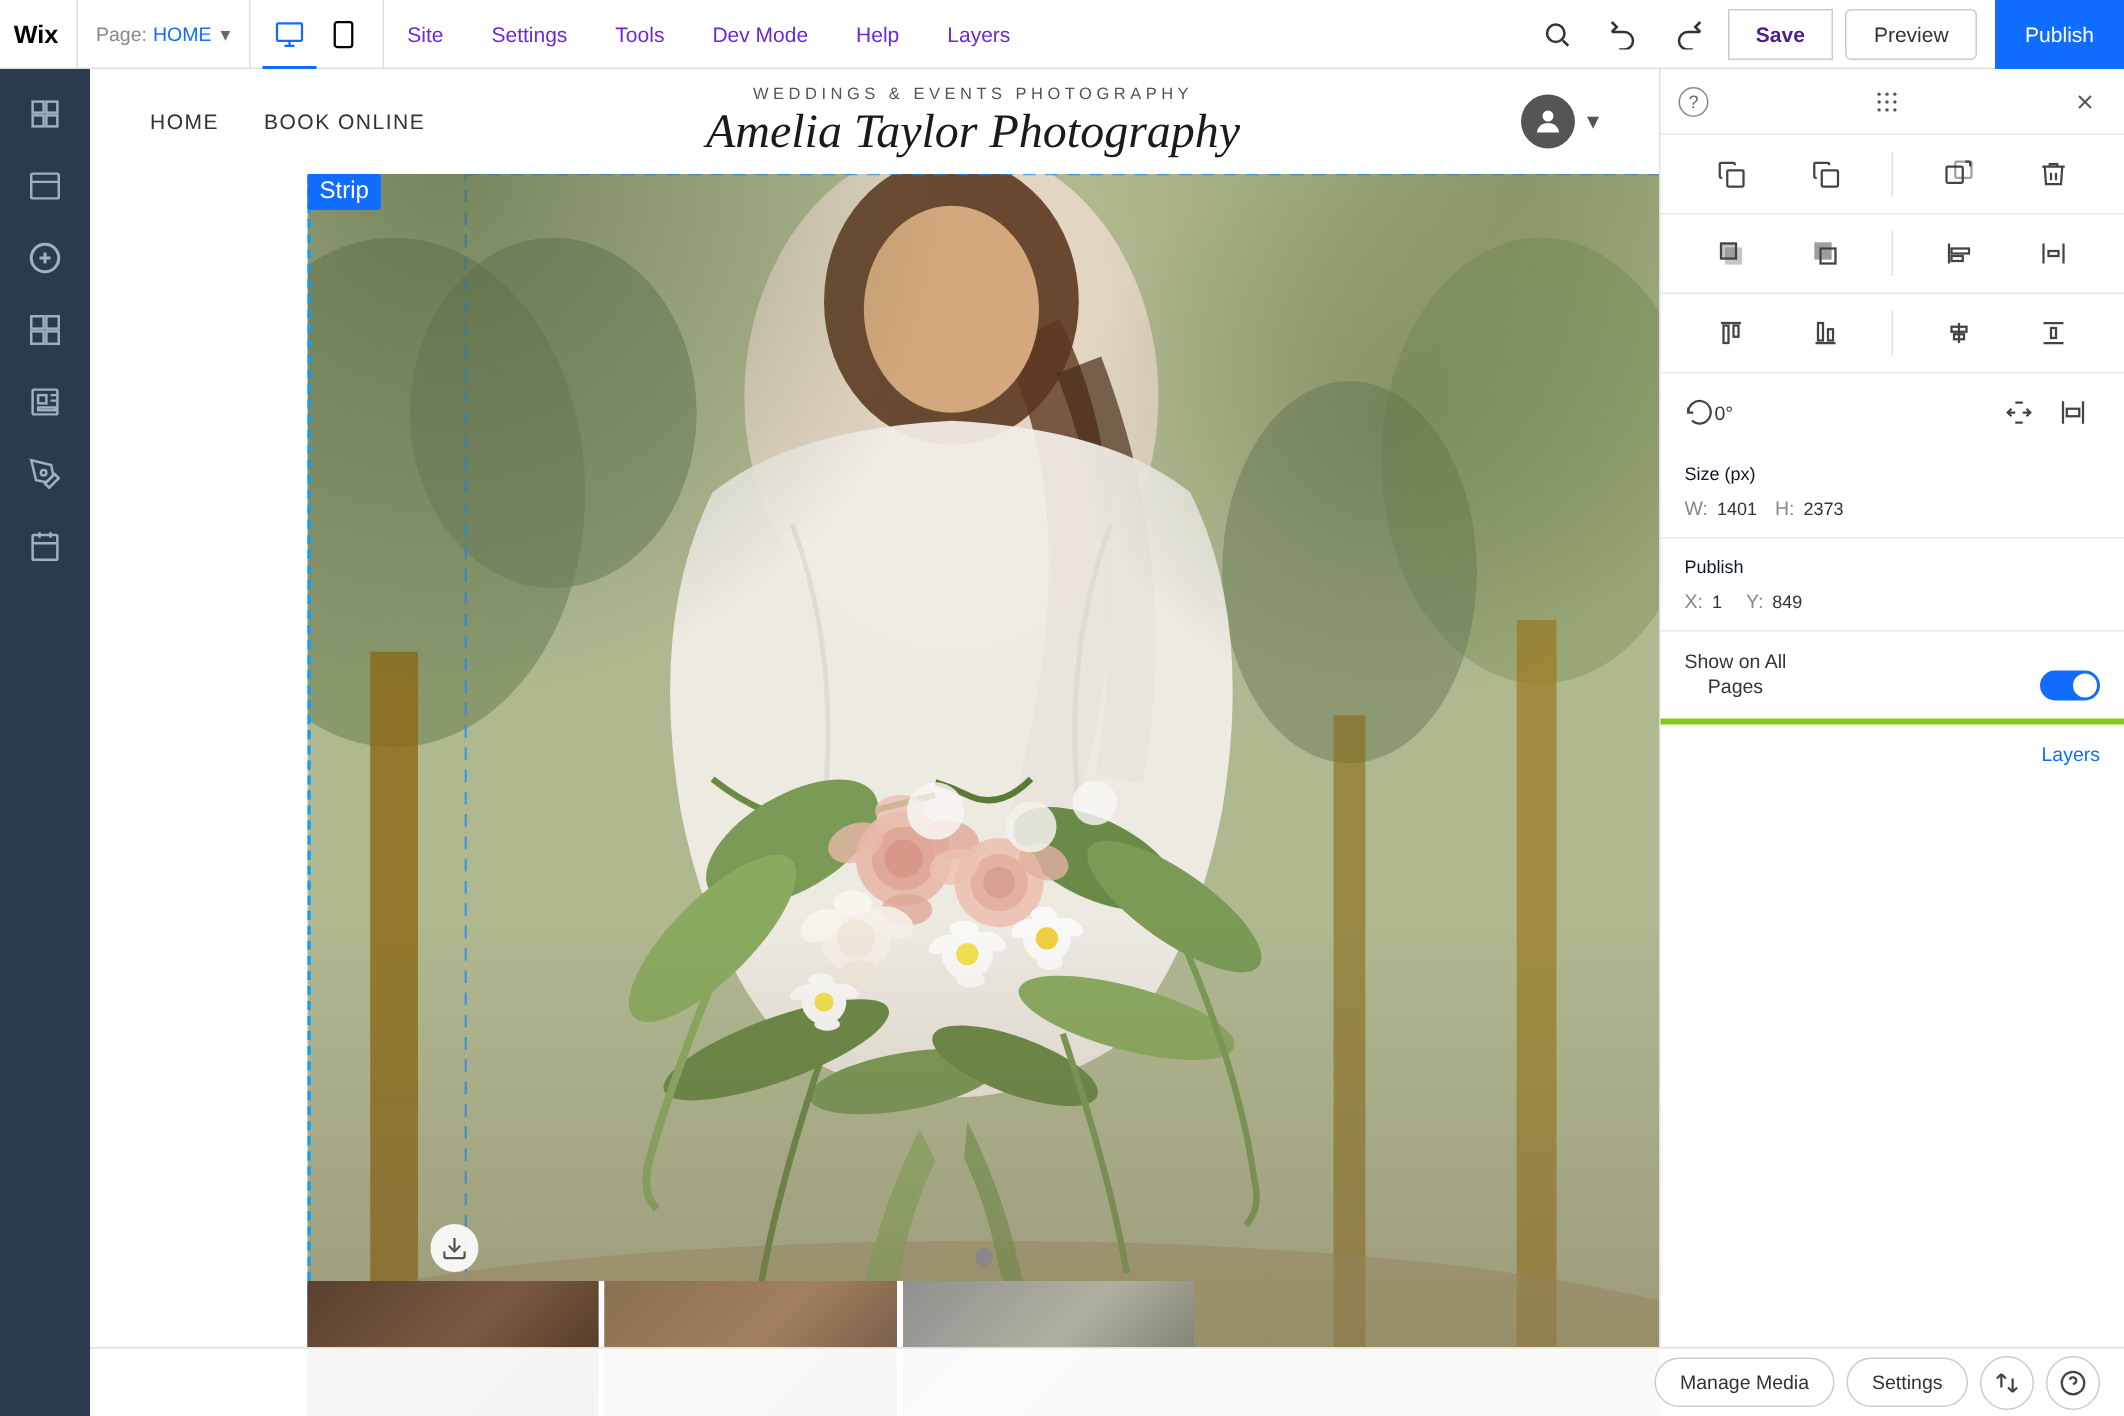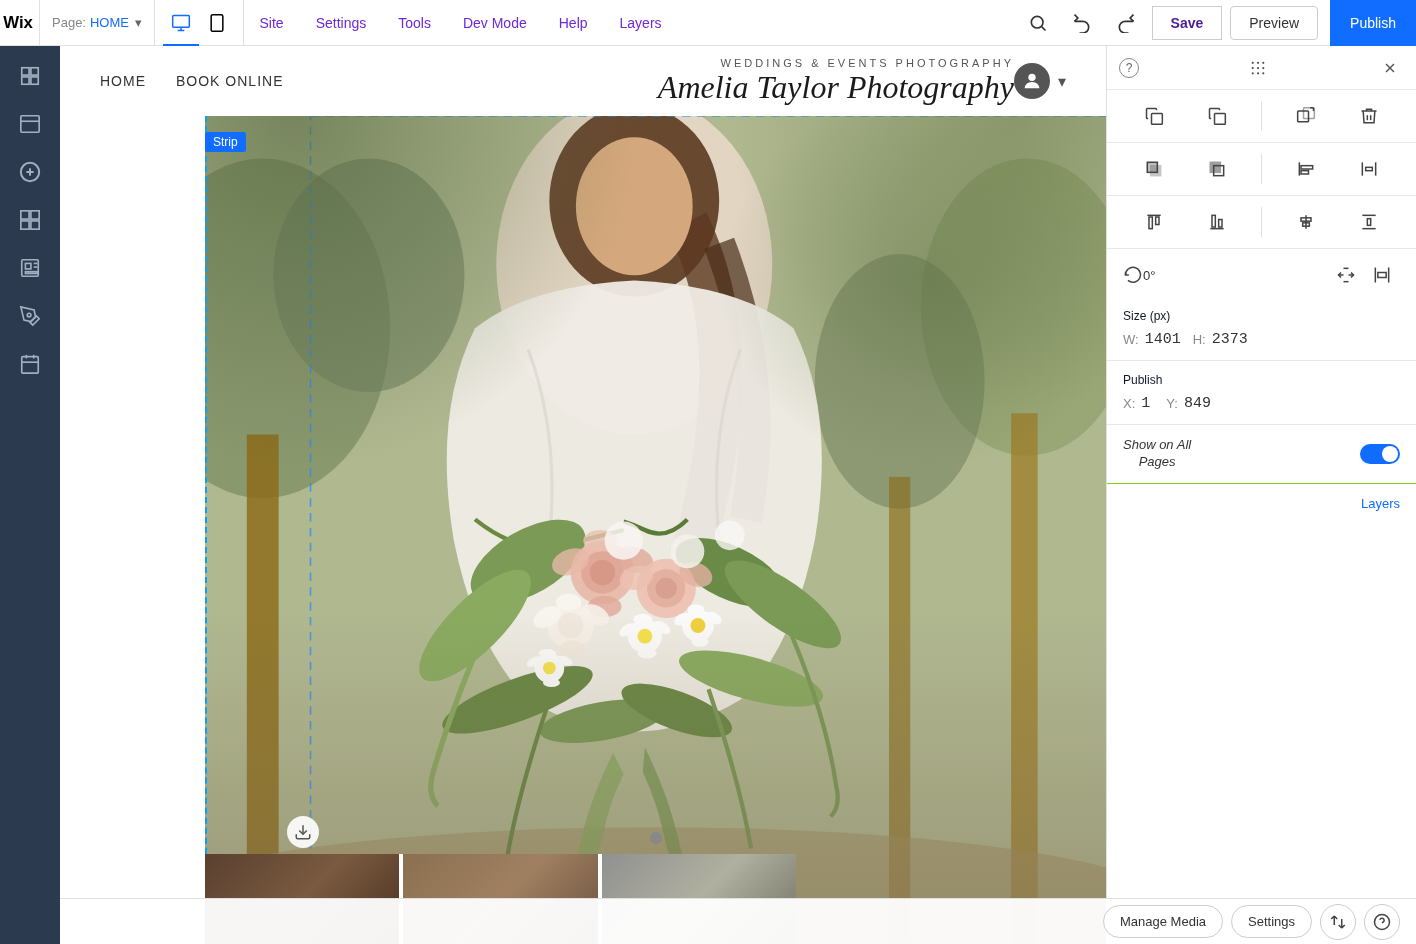--- a/index.html
+++ b/index.html
@@ -5,21 +5,21 @@
     * { box-sizing: border-box; margin: 0; padding: 0; }
     body { font-family: 'Helvetica Neue', Arial, sans-serif; background: #f0f0f0; width: 1416px; height: 944px; overflow: hidden; position: relative; }
 
     
     #topbar {
       position: absolute; top: 0; left: 0; right: 0; height: 46px;
       background: #fff; border-bottom: 1px solid #e0e0e0;
       display: flex; align-items: center; z-index: 100;
     }
     #wix-logo {
-      width: 40px; display: flex; align-items: center; justify-content: center;
+      width: 52px; display: flex; align-items: center; justify-content: center;
       height: 46px; border-right: 1px solid #e0e0e0;
     }
     .wix-logo-svg { width: 36px; height: 20px; }
     #page-indicator {
       display: flex; align-items: center; padding: 0 12px;
       font-size: 13px; color: #333; border-right: 1px solid #e0e0e0;
       height: 46px;
     }
     #page-indicator span.label { color: #888; margin-right: 4px; }
     #page-indicator span.page-name { color: #116dff; font-weight: 500; }
@@ -95,32 +95,32 @@
     }
 
     
     #site-header {
       background: #fff; padding: 0 40px;
       display: flex; align-items: center; justify-content: space-between;
       height: 70px; position: relative; z-index: 10;
     }
     #site-nav { display: flex; gap: 30px; }
     .site-nav-item { font-size: 14px; color: #333; cursor: pointer; letter-spacing: 1px; text-transform: uppercase; }
-    #site-logo-area { text-align: right; flex: 1; }
+    #site-logo-area { text-align: center; flex: 1; }
     #site-subtitle { font-size: 11px; letter-spacing: 3px; color: #555; text-transform: uppercase; }
     #site-title { font-family: Georgia, 'Times New Roman', serif; font-style: italic; font-size: 32px; color: #1a1a1a; }
     #site-user-icon { width: 36px; height: 36px; background: #555; border-radius: 50%; display: flex; align-items: center; justify-content: center; cursor: pointer; }
     #site-user-icon svg { width: 22px; height: 22px; color: #fff; }
     #site-header-right { display: flex; align-items: center; gap: 8px; }
     .header-chevron { cursor: pointer; color: #555; }
 
     
     #strip-label {
-      position: absolute; top: 86px; left: 145px; background: #116dff; color: #fff;
-      font-size: 12px; padding: 3px 8px; z-index: 20; border-radius: 2px;
+      position: absolute; top: 70px; left: 145px; background: #116dff; color: #fff;
+      font-size: 16px; padding: 3px 8px; z-index: 20; border-radius: 2px;
     }
 
     
     #hero-image {
       position: absolute; top: 70px; left: 145px; right: 0; bottom: 0;
       background: linear-gradient(to bottom, rgba(180,170,160,0.3), rgba(120,110,100,0.4));
       overflow: hidden;
     }
 
     
@@ -189,31 +189,30 @@
     }
     .rotation-icon { color: #444; display: flex; align-items: center; }
     .rotation-value { font-size: 13px; color: #333; }
 
     
     .panel-section { padding: 12px 16px; border-bottom: 1px solid #e8e8e8; }
     .panel-section-title { font-size: 12px; color: #0f172a; margin-bottom: 8px; }
     .size-row { display: flex; align-items: center; gap: 12px; }
     .size-field { display: flex; align-items: center; gap: 6px; }
     .size-label { font-size: 13px; color: #888; }
-    .size-value { font-size: 15px; color: #333; font-weight: 500; font-family: Liberation Mono, monospace; }
+    .size-value { font-size: 12px; color: #333; font-weight: 500; }
 
     
     .position-row { display: flex; align-items: center; gap: 16px; margin-top: 4px; }
 
     
     .panel-toggle-row {
       padding: 12px 16px;
-      display: flex; align-items: center; justify-content: space-between;
-      border-bottom: 1px solid #84cc16;
-      font-style: italic;
+      display: flex; align-items: flex-end; justify-content: space-between;
+      border-bottom: 4px solid #84cc16;
     }
     .toggle-label { font-size: 13px; color: #333; text-align: center; line-height: 1.3; }
     .toggle-switch {
       width: 40px; height: 20px; background: #116dff; border-radius: 10px;
       position: relative; cursor: pointer;
     }
     .toggle-knob {
       position: absolute; right: 2px; top: 2px; width: 16px; height: 16px;
       background: #fff; border-radius: 50%;
     }

